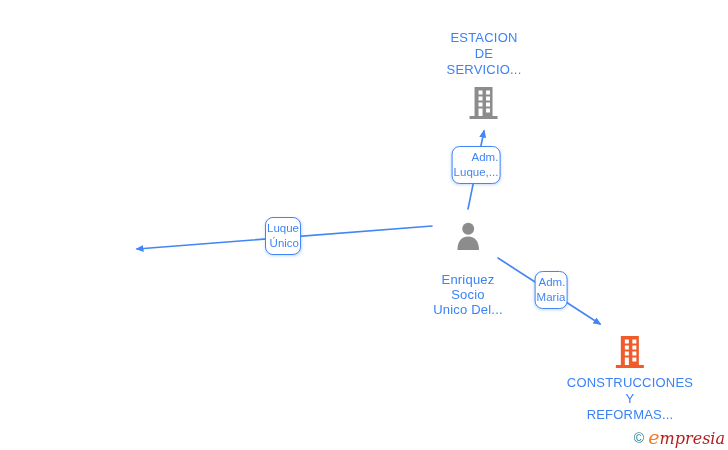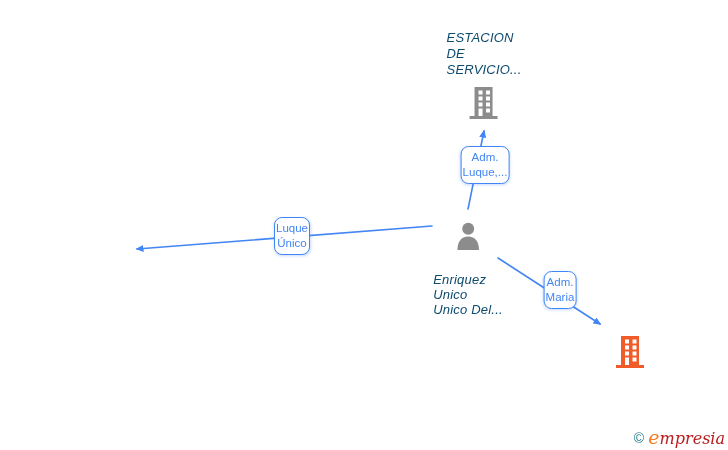--- a/index.html
+++ b/index.html
@@ -6,35 +6,34 @@
   .canvas{
     position:relative;width:728px;height:450px;background:#ffffff;
     font-family:"Liberation Sans",sans-serif;overflow:hidden;
   }
   .edges{position:absolute;left:0;top:0;width:728px;height:450px;}
   .node{
     position:absolute;display:flex;flex-direction:column;align-items:center;
     transform:translateX(-50%);cursor:pointer;
   }
   .node-label{
-    color:#0c4a6e;font-size:13px;line-height:16px;
-    letter-spacing:.2px;white-space:nowrap;font-style:italic;
+    color:#3b82f6;font-size:13px;line-height:16px;text-align:center;
+    letter-spacing:.2px;white-space:nowrap;
   }
   .node-label span{display:block;}
   .person-label{line-height:15px;}
   .icon{display:block;}
   .icon.gray{color:#8c8c8c;}
   .icon.orange{color:#f15a29;}
   .edge-label{
     position:absolute;transform:translate(-50%,-50%);
     background:#ffffff;border:1px solid #4285f4;border-radius:8px;
-    color:#4285f4;font-size:11.5px;line-height:15px;text-align:center;
+    color:#4285f4;font-size:11.5px;line-height:15px;text-align:right;
     padding:3px 1px;box-shadow:0 1px 3px rgba(66,133,244,.30);
     white-space:nowrap;
-    margin-left:9px;
   }
   .edge-label span{display:block;}
   .watermark{
     position:absolute;right:3px;bottom:1px;white-space:nowrap;
     font-size:15px;line-height:20px;user-select:none;
   }
   .wm-c{color:#2a7f8f;font-size:14px;vertical-align:1px;}
   .wm-e{color:#f47b20;font-family:"DejaVu Serif",serif;font-style:italic;font-size:19px;}
   .wm-rest{color:#b91c1c;font-family:"DejaVu Serif",serif;font-style:italic;font-size:16px;}
 </style>
@@ -83,21 +82,21 @@
 
   <div class="node" style="left:468px;top:221px;">
     <svg class="icon gray" width="30" height="30" viewBox="0 0 32 30">
       <g fill="currentColor">
         <circle cx="16" cy="7.2" r="6.4"></circle>
         <path d="M16 15.5 C8.5 15.5 4.5 21 4.5 30 L27.5 30 C27.5 21 23.5 15.5 16 15.5 Z"></path>
       </g>
     </svg>
     <div class="node-label person-label" style="margin-top:21px;">
       <span>Enriquez</span>
-      <span>Unico</span>
+      <span>Socio</span>
       <span>Unico Del...</span>
     </div>
   </div>
 
   <div class="node" style="left:630px;top:336px;">
     <svg class="icon orange" width="34" height="32" viewBox="0 0 34 32">
       <g fill="currentColor">
         <rect x="8" y="0" width="18" height="29"></rect>
         <rect x="3" y="29" width="28" height="3"></rect>
       </g>
@@ -105,20 +104,25 @@
         <rect x="12" y="3.5" width="4" height="4"></rect>
           <rect x="19.5" y="3.5" width="4" height="4"></rect>
         <rect x="12" y="9.5" width="4" height="4"></rect>
           <rect x="19.5" y="9.5" width="4" height="4"></rect>
         <rect x="12" y="15.5" width="4" height="4"></rect>
           <rect x="19.5" y="15.5" width="4" height="4"></rect>
         <rect x="12" y="21.5" width="4" height="7.5"></rect>
           <rect x="19.5" y="21.5" width="4" height="4"></rect>
       </g>
     </svg>
+    <div class="node-label" style="margin-top:7px;">
+      <span>CONSTRUCCIONES</span>
+      <span>Y</span>
+      <span>REFORMAS...</span>
+    </div>
   </div>
 
   <div class="edge-label" style="left:476px;top:165px;">
     <span>Adm.</span>
     <span>Luque,...</span>
   </div>
   <div class="edge-label" style="left:283px;top:236px;">
     <span>Luque</span>
     <span>Único</span>
   </div>

